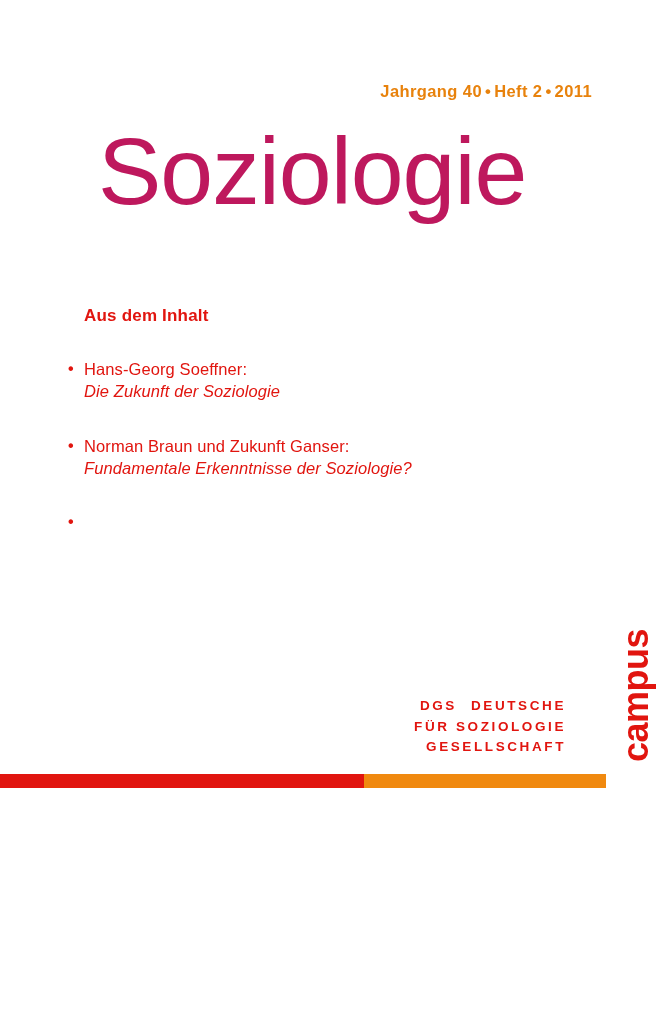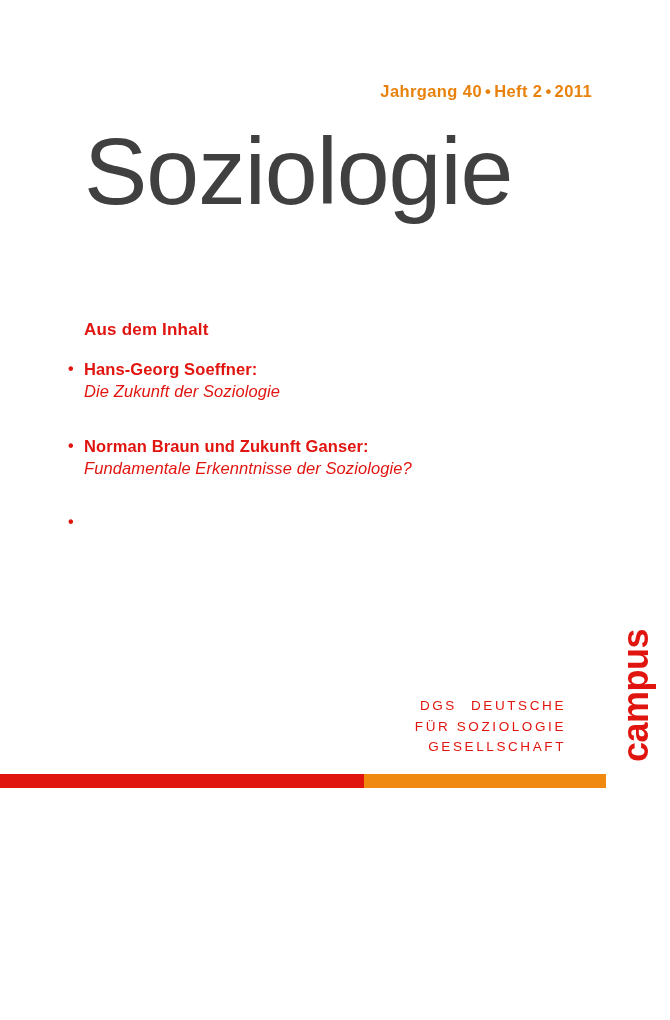--- a/index.html
+++ b/index.html
@@ -34,32 +34,32 @@
   }
   .issue-line .sep {
     color: #e8820c;
     padding: 0 3px;
   }
 
   
   .main-title {
     position: absolute;
     top: 124px;
-    left: 84px;
+    left: 98px;
     font-size: 95px;
     line-height: 1;
     font-weight: normal;
-    color: #404040;
+    color: #be185d;
     letter-spacing: -1px;
   }
 
   
   .contents-heading {
     position: absolute;
-    top: 320px;
+    top: 306px;
     left: 84px;
     font-size: 17px;
     font-weight: bold;
     color: #e1150f;
     letter-spacing: 0.2px;
   }
 
   
   .contents-list {
     position: absolute;
@@ -78,21 +78,21 @@
     color: #e1150f;
     font-size: 16px;
     line-height: 1.35;
     width: 16px;
     flex: 0 0 16px;
     font-weight: bold;
   }
   .item-main {
     color: #e1150f;
     font-size: 16.5px;
-    font-weight: bold;
+    font-weight: normal;
     line-height: 1.35;
     letter-spacing: 0.1px;
   }
   .item-sub {
     color: #e1150f;
     font-size: 16.5px;
     font-weight: normal;
     font-style: italic;
     line-height: 1.35;
     margin-left: 16px;
@@ -100,21 +100,21 @@
   }
 
   
   .org-block {
     position: absolute;
     right: 104px;
     bottom: 30px;
     text-align: right;
     color: #e1150f;
     font-size: 13.5px;
-    font-weight: normal;
+    font-weight: bold;
     letter-spacing: 2.6px;
     line-height: 1.52;
   }
   .org-line {
     white-space: nowrap;
   }
   .org-line .dgs {
     margin-right: 14px;
   }
 

